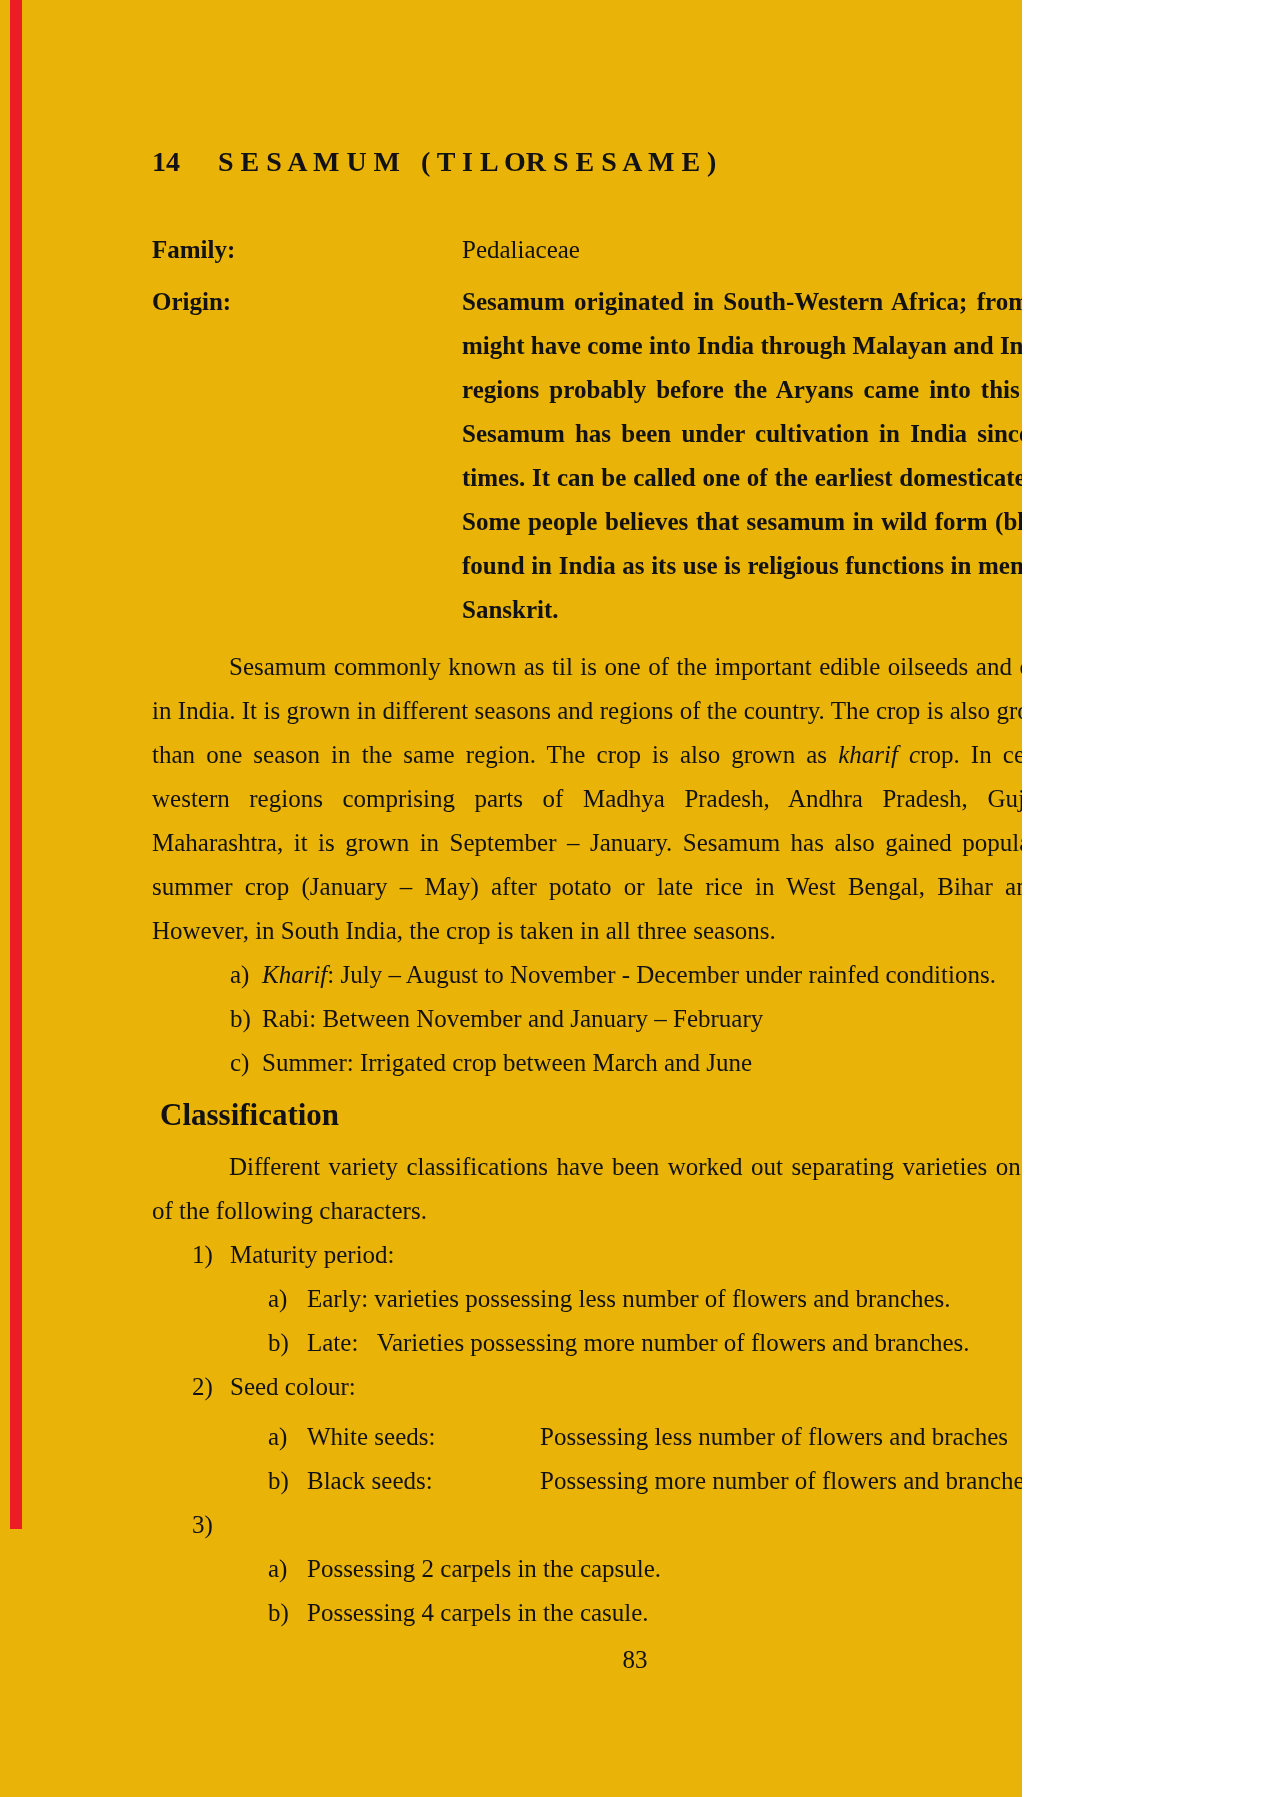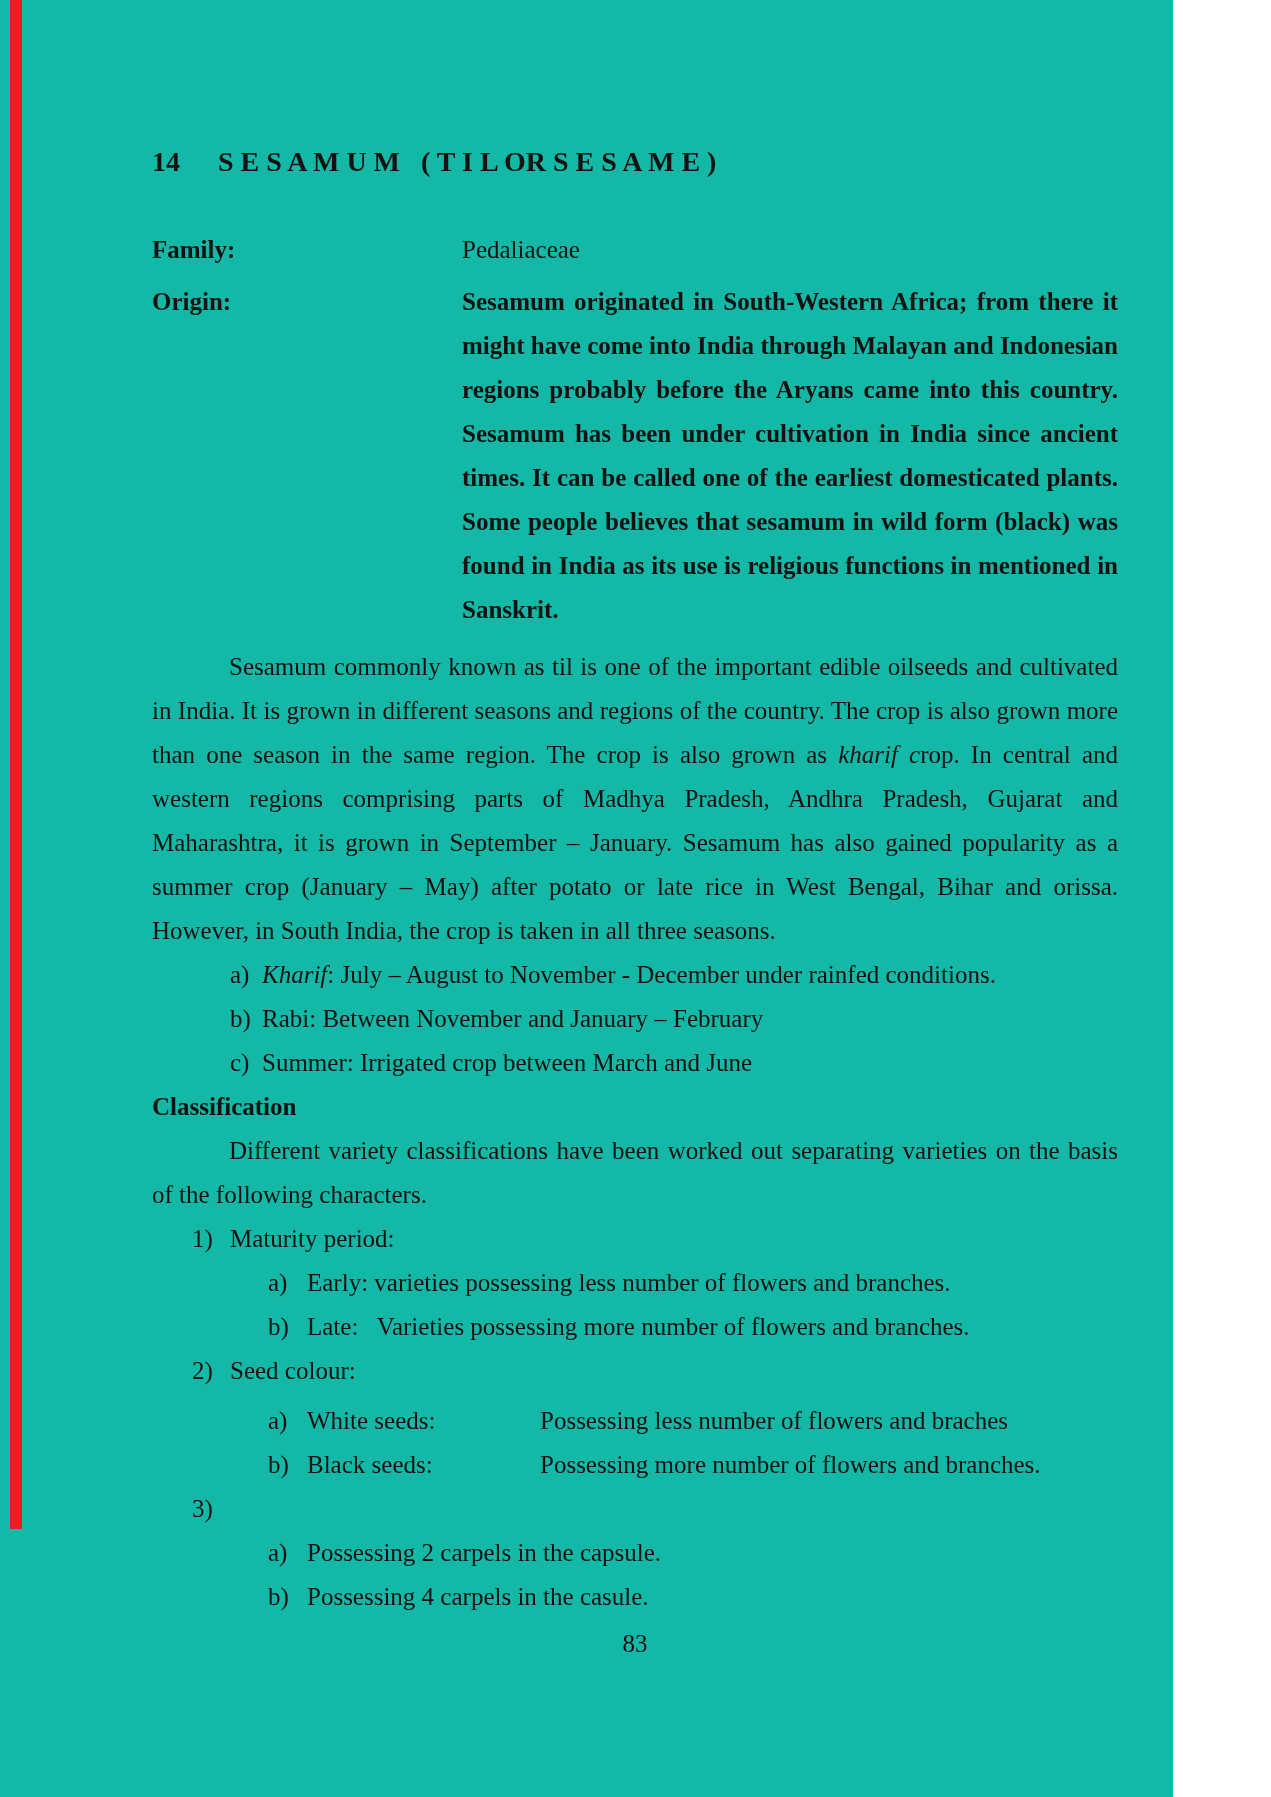--- a/index.html
+++ b/index.html
@@ -1,20 +1,20 @@
 <!DOCTYPE html>
 <html><head>
 <meta charset="utf-8">
 <style>
   html, body { margin: 0; padding: 0; background: #ffffff; }
   .page {
     position: relative;
-    width: 1173px;
+    width: 1022px;
     height: 1797px;
-    background: #14b8a6;
+    background: #eab308;
     overflow: hidden;
     font-family: "Liberation Serif", "DejaVu Serif", serif;
     color: #121212;
   }
   .margin-line {
     position: absolute;
     left: 10px;
     top: 0;
     width: 12px;
     height: 1529px;
@@ -39,21 +39,21 @@
   .heading-number { flex: 0 0 66px; }
   .meta-row { display: flex; margin-bottom: 8px; }
   .meta-row.last { margin-bottom: 0; }
   .meta-label { flex: 0 0 310px; font-weight: bold; }
   .meta-value { flex: 1 1 auto; }
   .justify { text-align: justify; font-weight: bold; }
   .intro { margin: 13px 0 0 0; text-align: justify; text-indent: 77px; }
   .season-row { display: flex; padding-left: 78px; }
   .season-marker { flex: 0 0 32px; }
   .season-text { flex: 1 1 auto; }
-  .section-heading { font-size: 25px; font-weight: bold; line-height: 44px; margin: 0; }
+  .section-heading { font-size: 31px; font-weight: bold; line-height: 44px; margin: 8px; }
   .cls-intro { margin: 0; text-align: justify; text-indent: 77px; }
   .group-title { display: flex; padding-left: 40px; }
   .group-marker { flex: 0 0 38px; }
   .sub-row { display: flex; padding-left: 116px; }
   .sub-row.gap-top { margin-top: 6px; }
   .sub-marker { flex: 0 0 39px; }
   .sub-term { flex: 0 0 233px; }
   .sub-def { flex: 1 1 auto; }
   .sub-text { flex: 1 1 auto; }
   .page-number { text-align: center; margin-top: 3px; }

